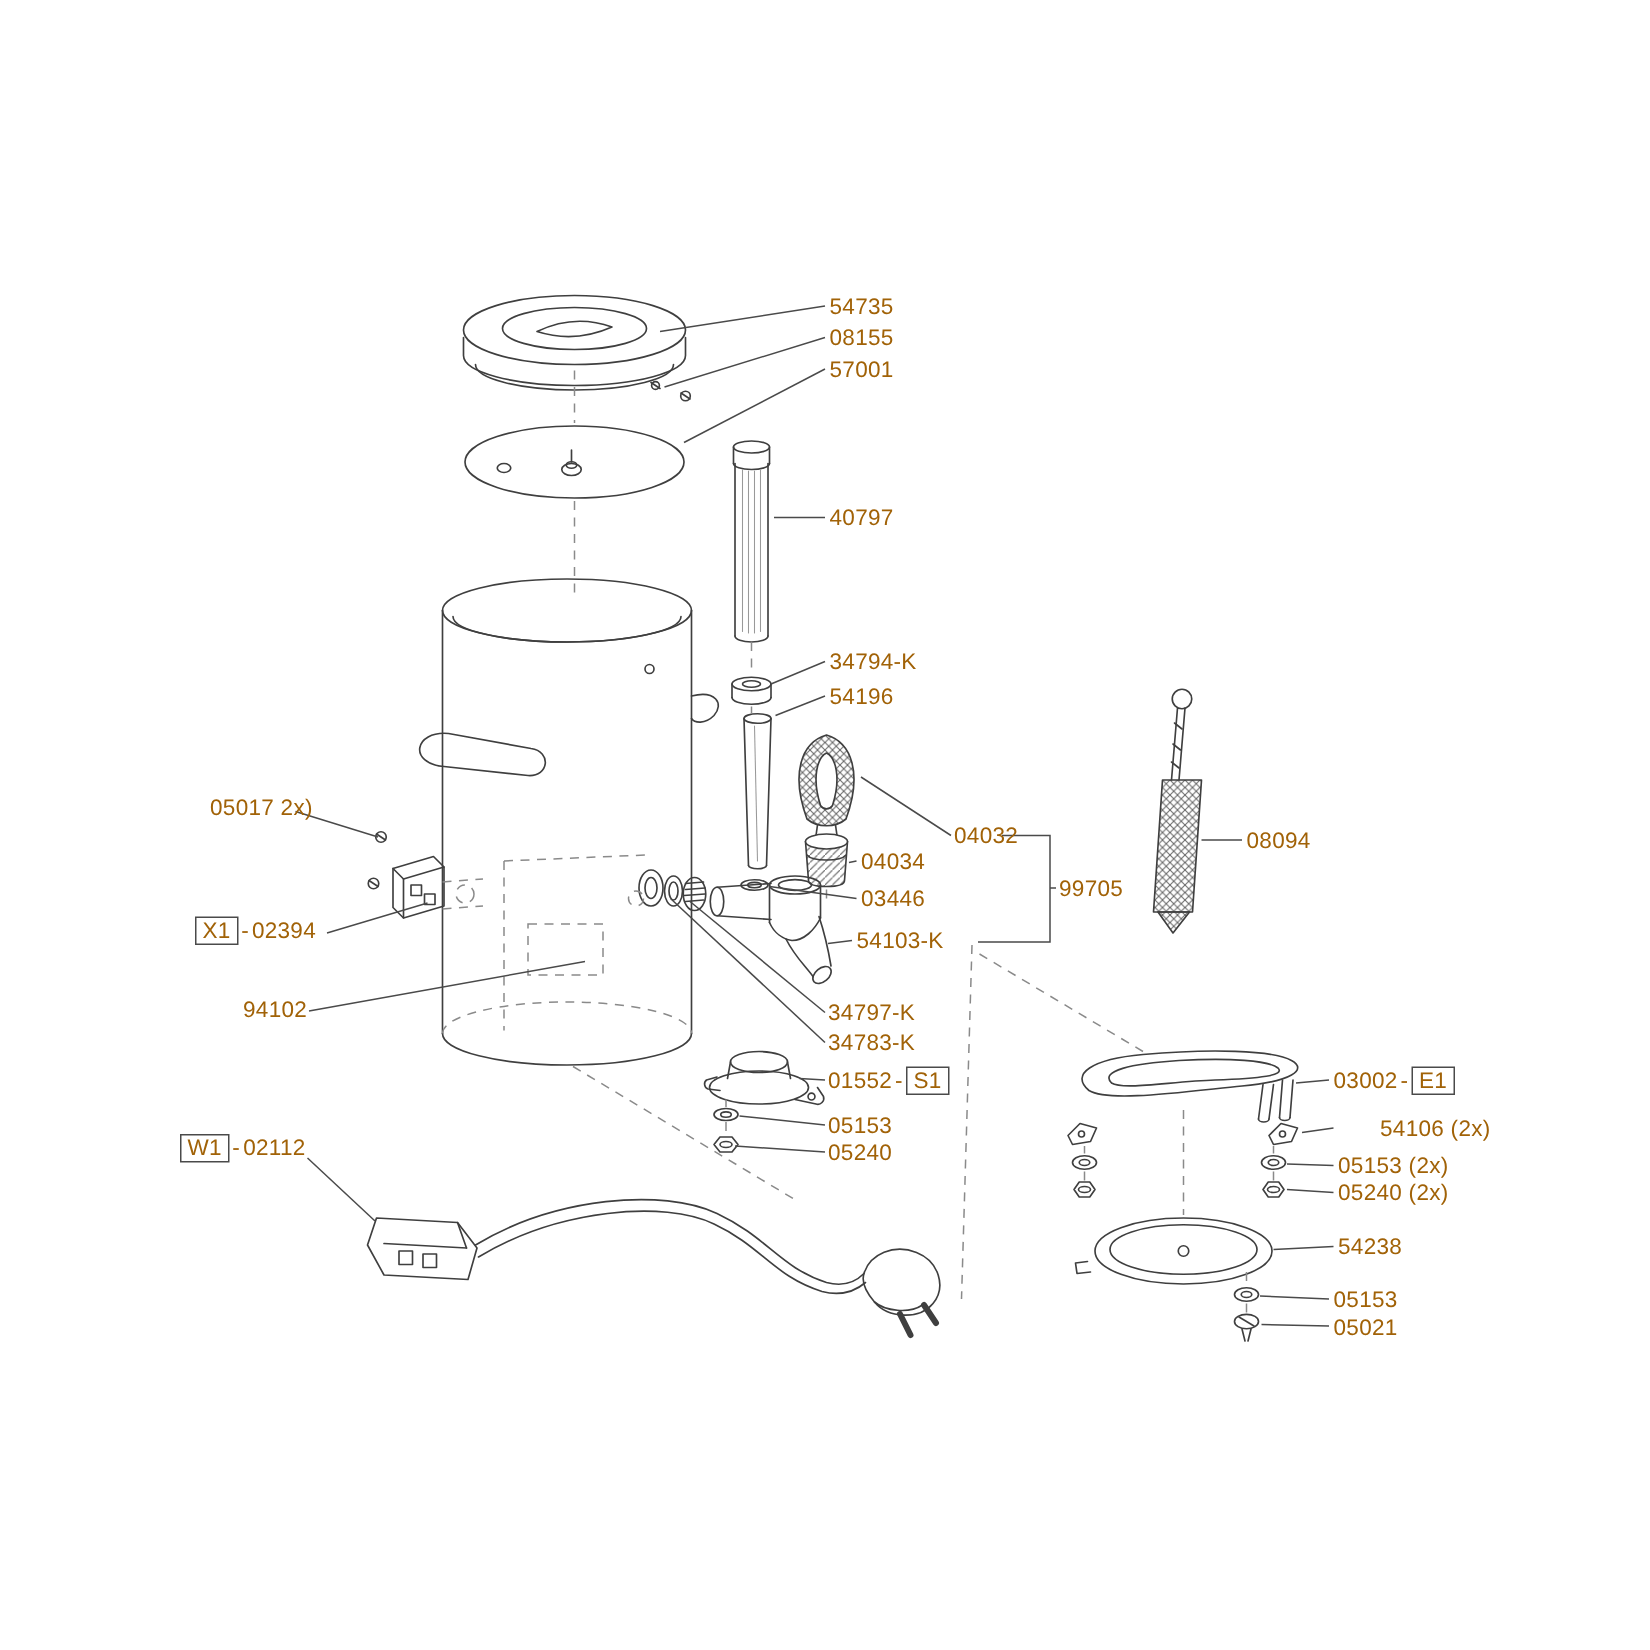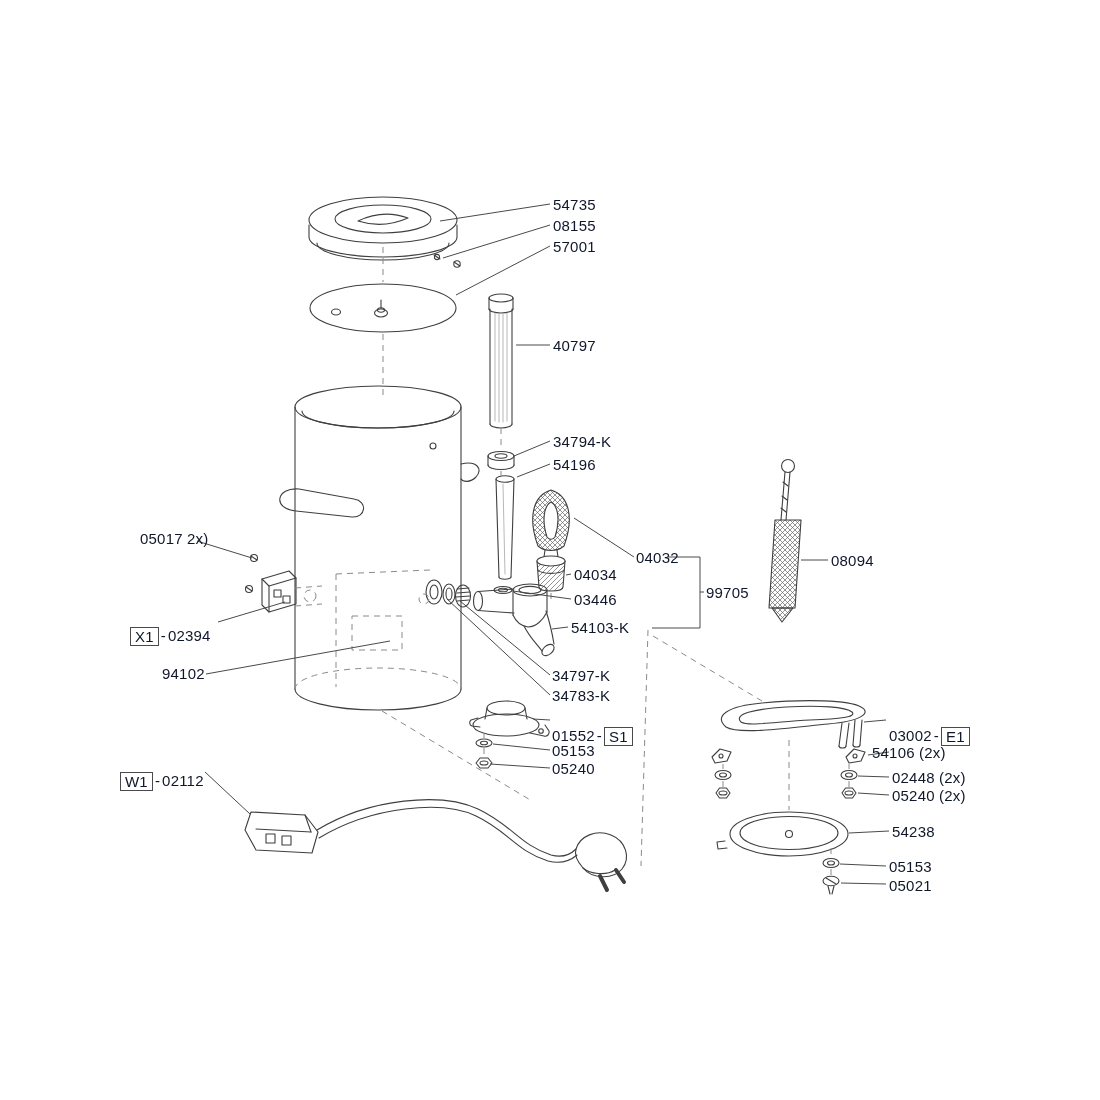--- a/index.html
+++ b/index.html
@@ -1,20 +1,20 @@
 <!DOCTYPE html>
 <html><head>
 <meta charset="utf-8">
 <style>
   html,body{margin:0;padding:0;background:#fff;}
   .diagram{position:relative;width:1100px;height:1100px;background:#ffffff;overflow:hidden;
            font-family:"Liberation Sans","DejaVu Sans",sans-serif;}
   svg{position:absolute;left:0;top:0;}
-  .lbl{position:absolute;font-size:15px;color:#0f172a;white-space:nowrap;letter-spacing:.2px;line-height:18px;}
-  .compound{display:flex;align-items:flex-start;gap:2px;margin-top:16px;}
+  .lbl{position:absolute;font-size:15px;color:#a16207;white-space:nowrap;letter-spacing:.2px;line-height:18px;}
+  .compound{display:flex;align-items:flex-end;gap:2px;}
   .boxed{display:inline-block;border:1.4px solid #4a4a4a;padding:0 4px;line-height:17px;}
 </style>
 </head>
 <body>
 
 <div class="diagram">
 
 <svg width="1100" height="1100" viewBox="0 0 1100 1100">
   <defs>
     <pattern id="hatch" width="5" height="5" patternUnits="userSpaceOnUse">
@@ -343,20 +343,20 @@
   </div>
 
   <div class="lbl" style="left:831px;top:552px">08094</div>
 
   <div class="lbl compound" style="left:889px;top:711px">
     <span>03002</span>
       <span>-</span>
       <span class="boxed">E1</span>
   </div>
 
-  <div class="lbl" style="left:872px;top:744px">54106 (2x)</div>
-  <div class="lbl" style="left:892px;top:769px">02448 (2x)</div>
+  <div class="lbl" style="left:920px;top:744px">54106 (2x)</div>
+  <div class="lbl" style="left:892px;top:769px">05153 (2x)</div>
   <div class="lbl" style="left:892px;top:787px">05240 (2x)</div>
   <div class="lbl" style="left:892px;top:823px">54238</div>
   <div class="lbl" style="left:889px;top:858px">05153</div>
   <div class="lbl" style="left:889px;top:877px">05021</div>
 
 </div>
 
 </body></html>

